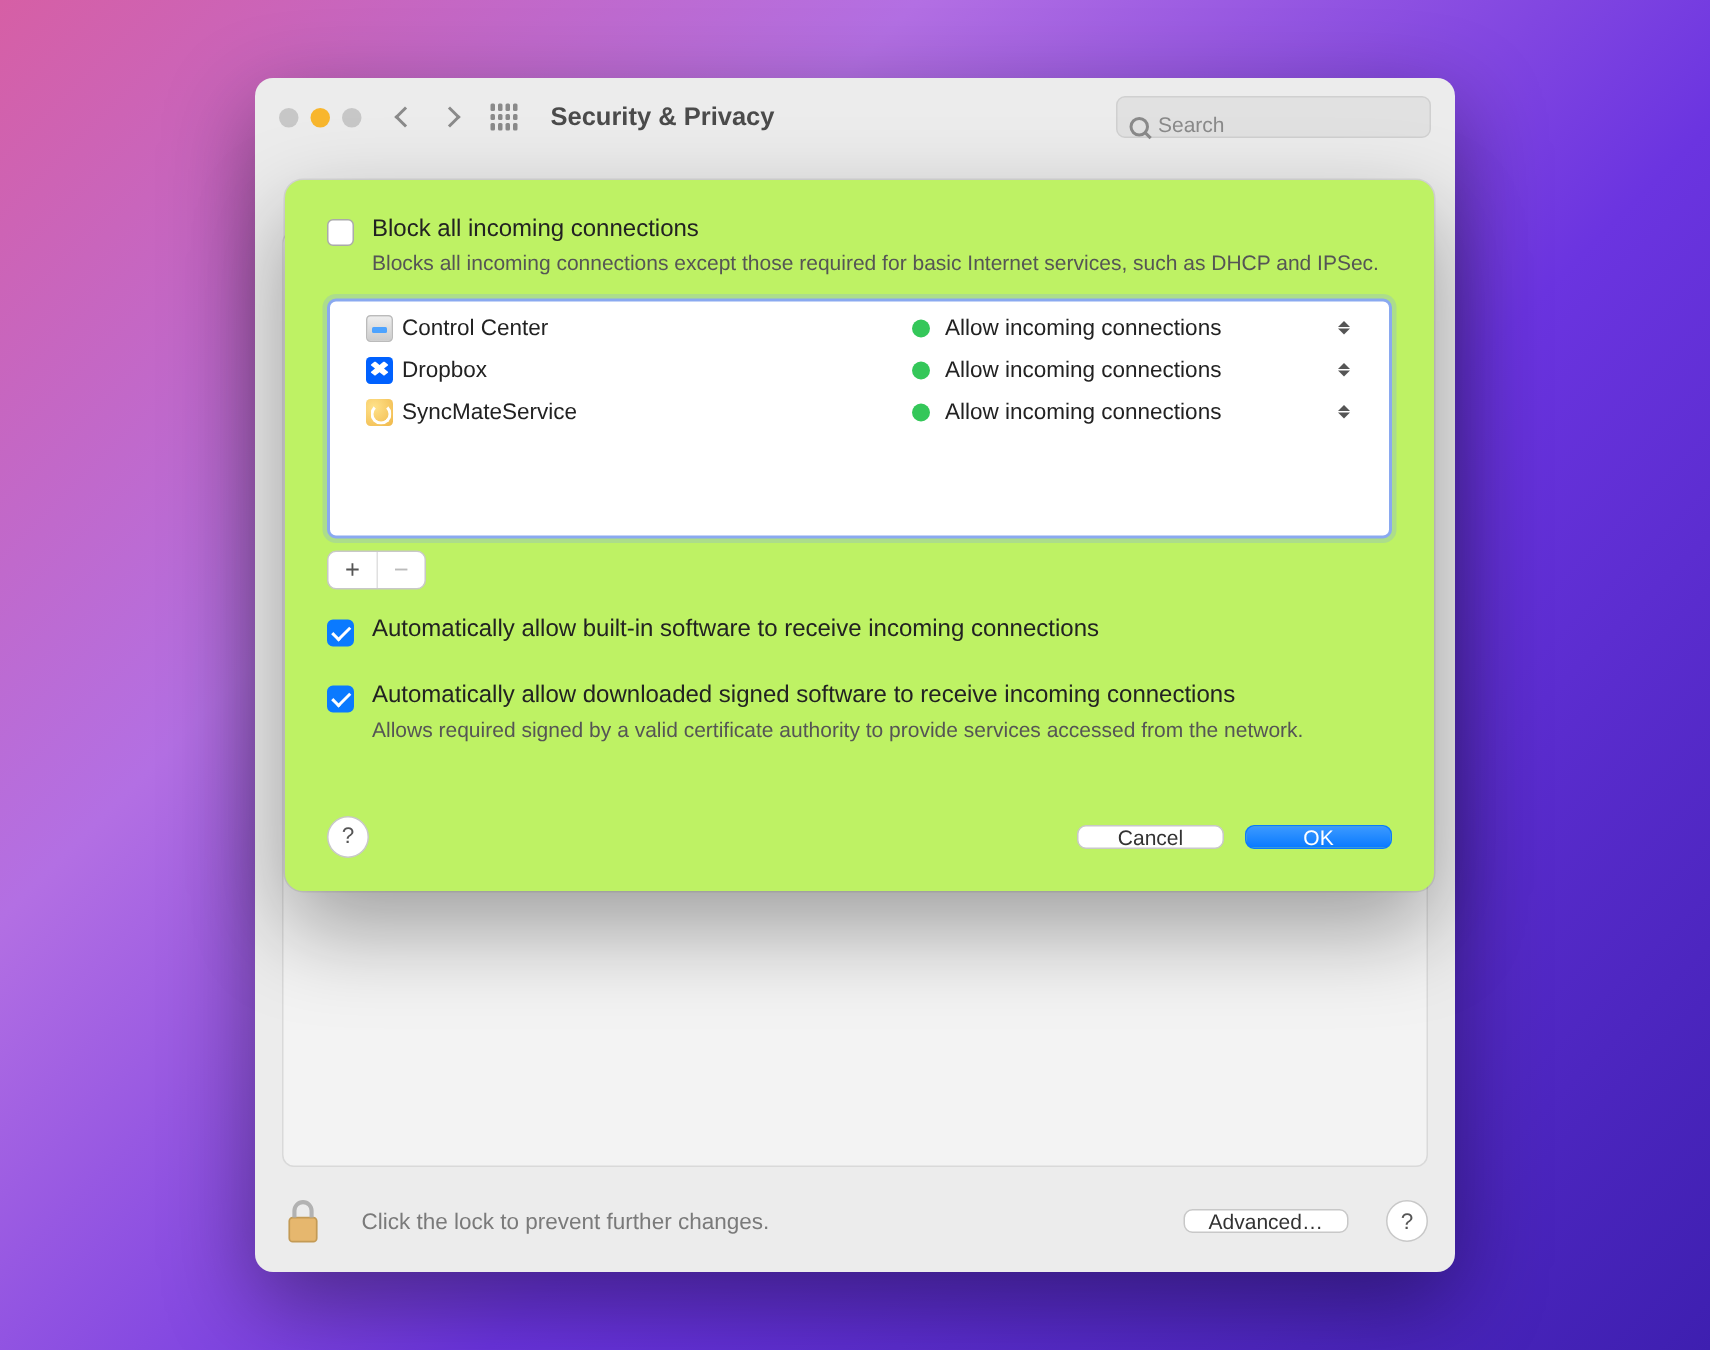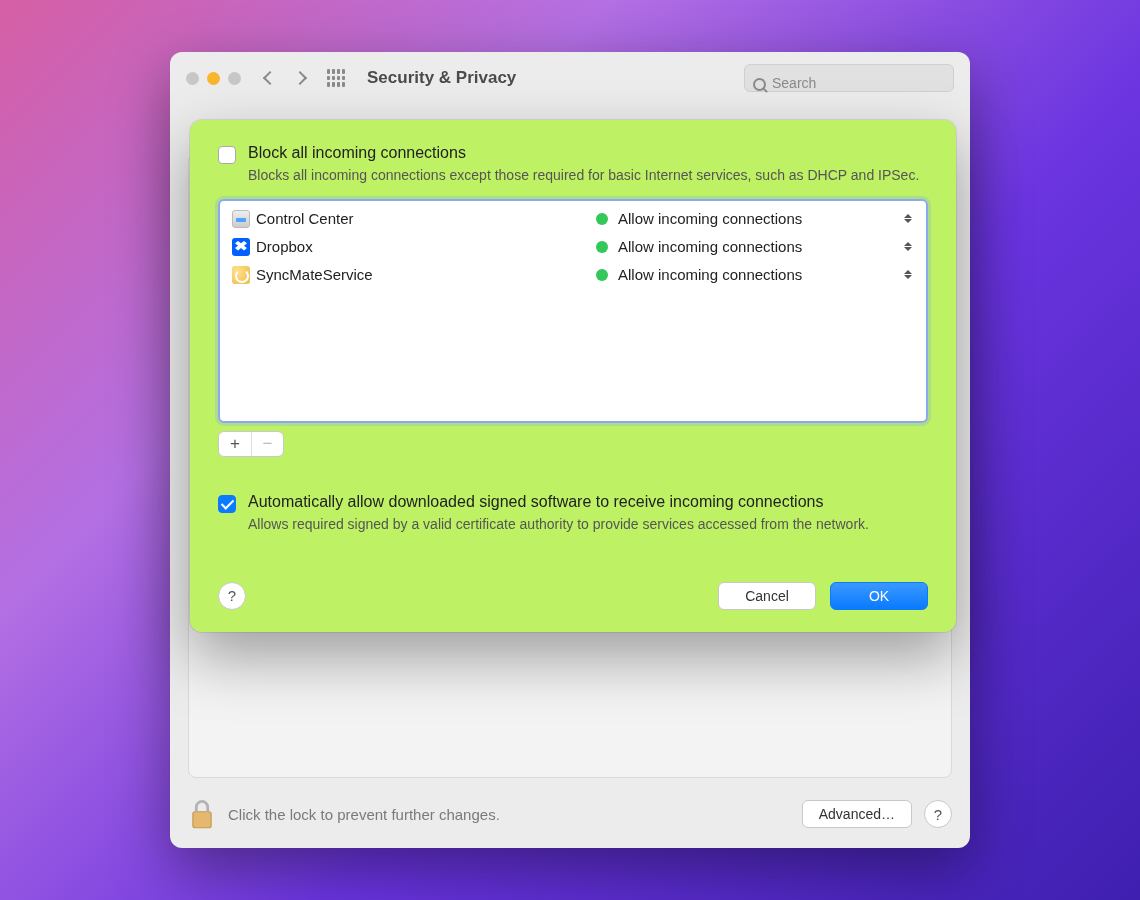--- a/index.html
+++ b/index.html
@@ -58,29 +58,29 @@
     position: absolute;
     top: 50px; left: 18px; right: 18px; bottom: 70px;
     background: #f3f3f3;
     border: 1px solid #d9d9d9;
     border-radius: 8px;
   }
 
   
   .bottom-row {
     position: absolute; left: 18px; right: 18px; bottom: 18px;
-    display:flex; align-items:center; gap:12px;
+    display:flex; align-items:center; gap:25px;
   }
   .lock-icon {
     width: 28px; height: 32px; position: relative;
   }
   .lock-icon svg { width:100%; height:100%; }
   .lock-text { color: #7a7a7a; font-size: 15px; }
   .btn {
-    height: 28px; padding: 0 16px;
+    height: 16px; padding: 0 16px;
     background: #fff; border: 1px solid #c8c8c8; border-radius: 6px;
     font-size: 14px; color: #333;
     display:flex; align-items:center; justify-content:center;
   }
   .help-btn {
     width: 28px; height: 28px; border-radius: 50%;
     background:#fff; border:1px solid #c8c8c8;
     display:flex; align-items:center; justify-content:center;
     font-size:15px; color:#555;
   }
@@ -108,24 +108,24 @@
   .chk.checked::after {
     content:""; width:5px; height:10px;
     border-right:2px solid #fff; border-bottom:2px solid #fff;
     transform: rotate(45deg); margin-bottom:2px;
   }
 
   .app-list {
     margin-top: 14px;
     border: 2px solid #8aa9f0;
     border-radius: 6px;
-    height: 224px;
+    height: 160px;
     background:#fff;
     box-shadow: 0 0 0 3px rgba(120,160,255,0.25);
-    padding: 4px 0;
+    padding: 4px 12px;
   }
   .app-row {
     display:flex; align-items:center;
     height: 28px;
     padding: 0 12px;
     font-size: 15px;
   }
   .app-row .app-icon { width:18px; height:18px; margin-right:6px; border-radius:3px; flex-shrink:0; }
   .app-row .app-name { flex: 0 0 340px; color:#222; }
   .status-dot { width:12px; height:12px; border-radius:50%; background:#34c759; margin-right:10px; }
@@ -265,20 +265,26 @@
       </div>
     </div>
 
   <div class="addremove">
     <div>+</div>
     <div>−</div>
   </div>
 
   <div class="spacer"></div>
 
+  <div class="opt">
+    <div class="chk checked"></div>
+    <div class="text">
+      <div class="opt-title">Automatically allow built-in software to receive incoming connections</div>
+    </div>
+  </div>
 
   <div class="spacer"></div>
 
   <div class="opt">
     <div class="chk checked"></div>
     <div class="text">
       <div class="opt-title">Automatically allow downloaded signed software to receive incoming connections</div>
       <div class="opt-desc">Allows required signed by a valid certificate authority to provide services accessed from the network.</div>
     </div>
   </div>

